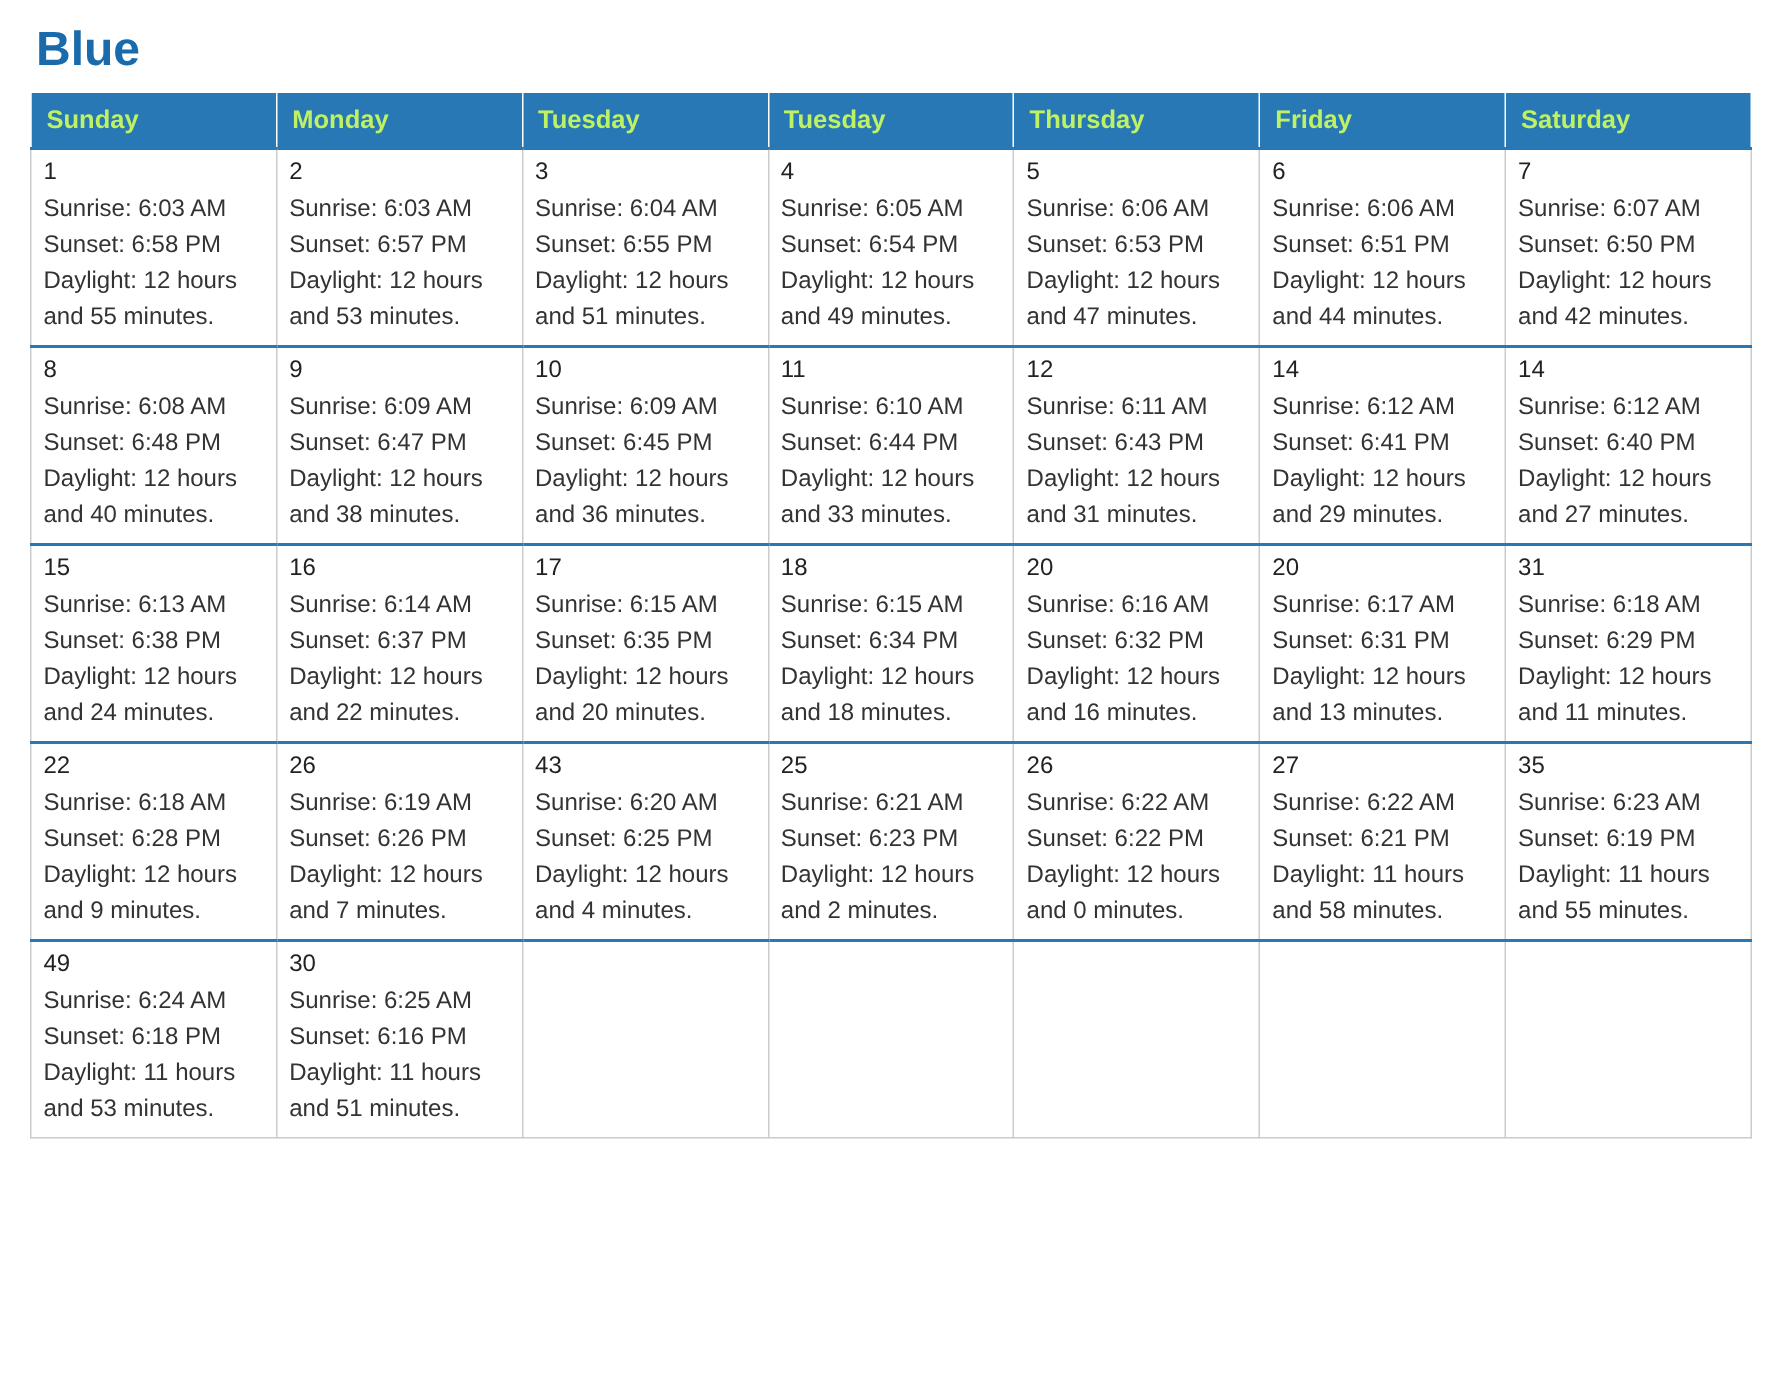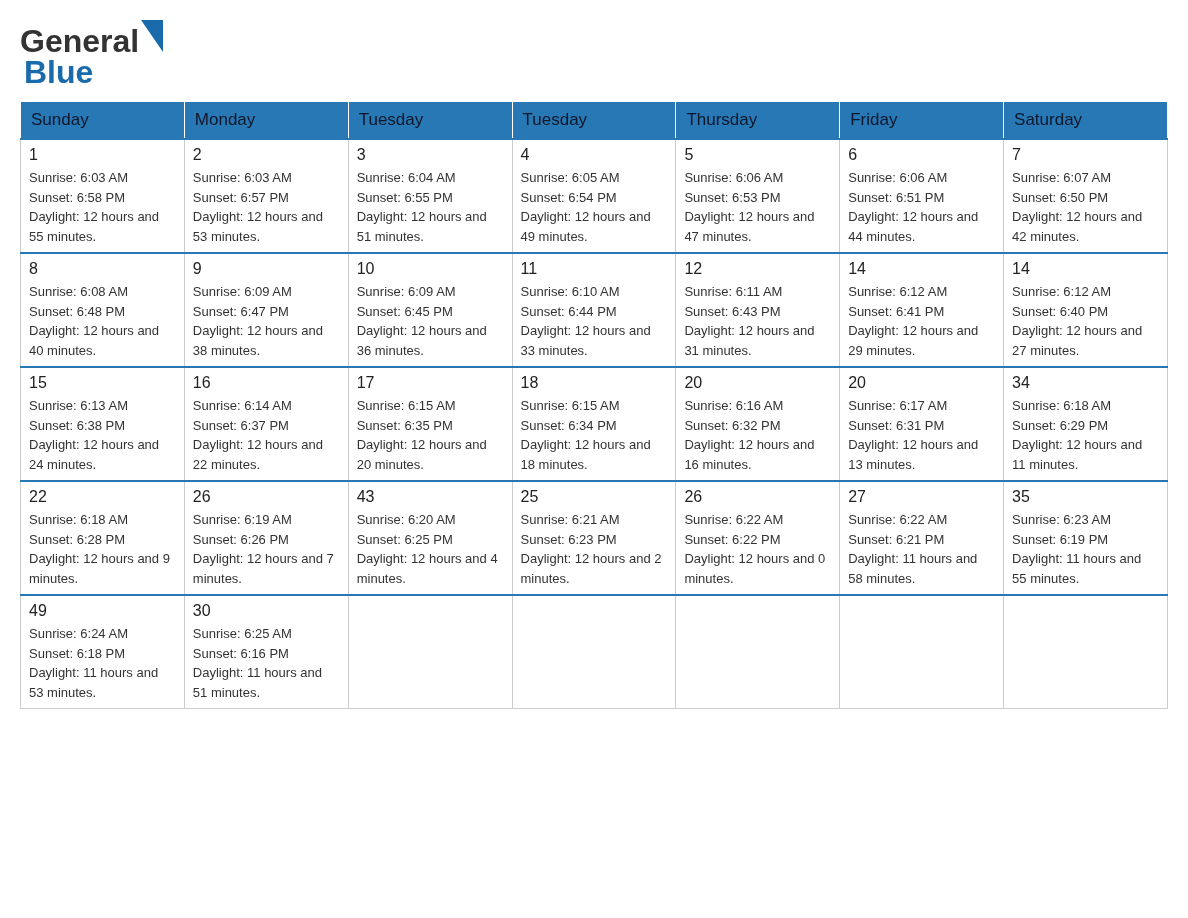--- a/index.html
+++ b/index.html
@@ -37,66 +37,60 @@
       font-size: 22px;
       color: #444;
     }
     .calendar {
       width: 100%;
       border-collapse: collapse;
       margin-top: 6px;
     }
     .calendar th {
       background-color: #2778b5;
-      color: #0f172a;
+      color: #bef264;
       padding: 8px 10px;
       font-size: 17px;
-      font-weight: normal;
+      font-weight: bold;
       text-align: left;
       border: 1px solid #fff;
     }
     .calendar td {
       border: 1px solid #ccc;
       vertical-align: top;
       padding: 6px 8px;
       width: 14.28%;
       min-height: 110px;
       font-size: 13.5px;
       color: #222;
     }
     .day-number {
       font-size: 16px;
       font-weight: normal;
       color: #222;
       display: block;
       margin-bottom: 4px;
     }
     .day-info {
-      font-size: 13px;
+      font-size: 16px;
       color: #333;
       line-height: 1.5;
     }
     .empty-cell {
       background: #fff;
     }
     .week-row td {
       border-top: 2px solid #2778b5;
     }
   </style>
 </head>
 <body>
 
 <div class="header">
   <div class="logo">
-    <div class="logo-line">
-      <span style="font-size:32px; font-weight:bold; color:#333;">General</span>
-      <svg width="22" height="32" viewBox="0 0 22 32" style="margin-left:2px;">
-        <polygon points="0,0 22,0 22,32" fill="#1a6bab"></polygon>
-      </svg>
-    </div>
     <div style="margin-top:-6px; margin-left:4px;">
       <span style="font-size:32px; font-weight:bold; color:#1a6bab;">Blue</span>
     </div>
   </div>
   <div class="title-section">
     <div class="month-title"></div>
     <div class="location"></div>
   </div>
 </div>
 
@@ -192,21 +186,21 @@
       </td>
         <td>
         <span class="day-number">20</span>
         <div class="day-info">Sunrise: 6:16 AM<br>Sunset: 6:32 PM<br>Daylight: 12 hours and 16 minutes.</div>
       </td>
         <td>
         <span class="day-number">20</span>
         <div class="day-info">Sunrise: 6:17 AM<br>Sunset: 6:31 PM<br>Daylight: 12 hours and 13 minutes.</div>
       </td>
         <td>
-        <span class="day-number">34</span>
+        <span class="day-number">31</span>
         <div class="day-info">Sunrise: 6:18 AM<br>Sunset: 6:29 PM<br>Daylight: 12 hours and 11 minutes.</div>
       </td>
       </tr>
       <tr class="week-row">
         <td>
         <span class="day-number">22</span>
         <div class="day-info">Sunrise: 6:18 AM<br>Sunset: 6:28 PM<br>Daylight: 12 hours and 9 minutes.</div>
       </td>
         <td>
         <span class="day-number">26</span>

